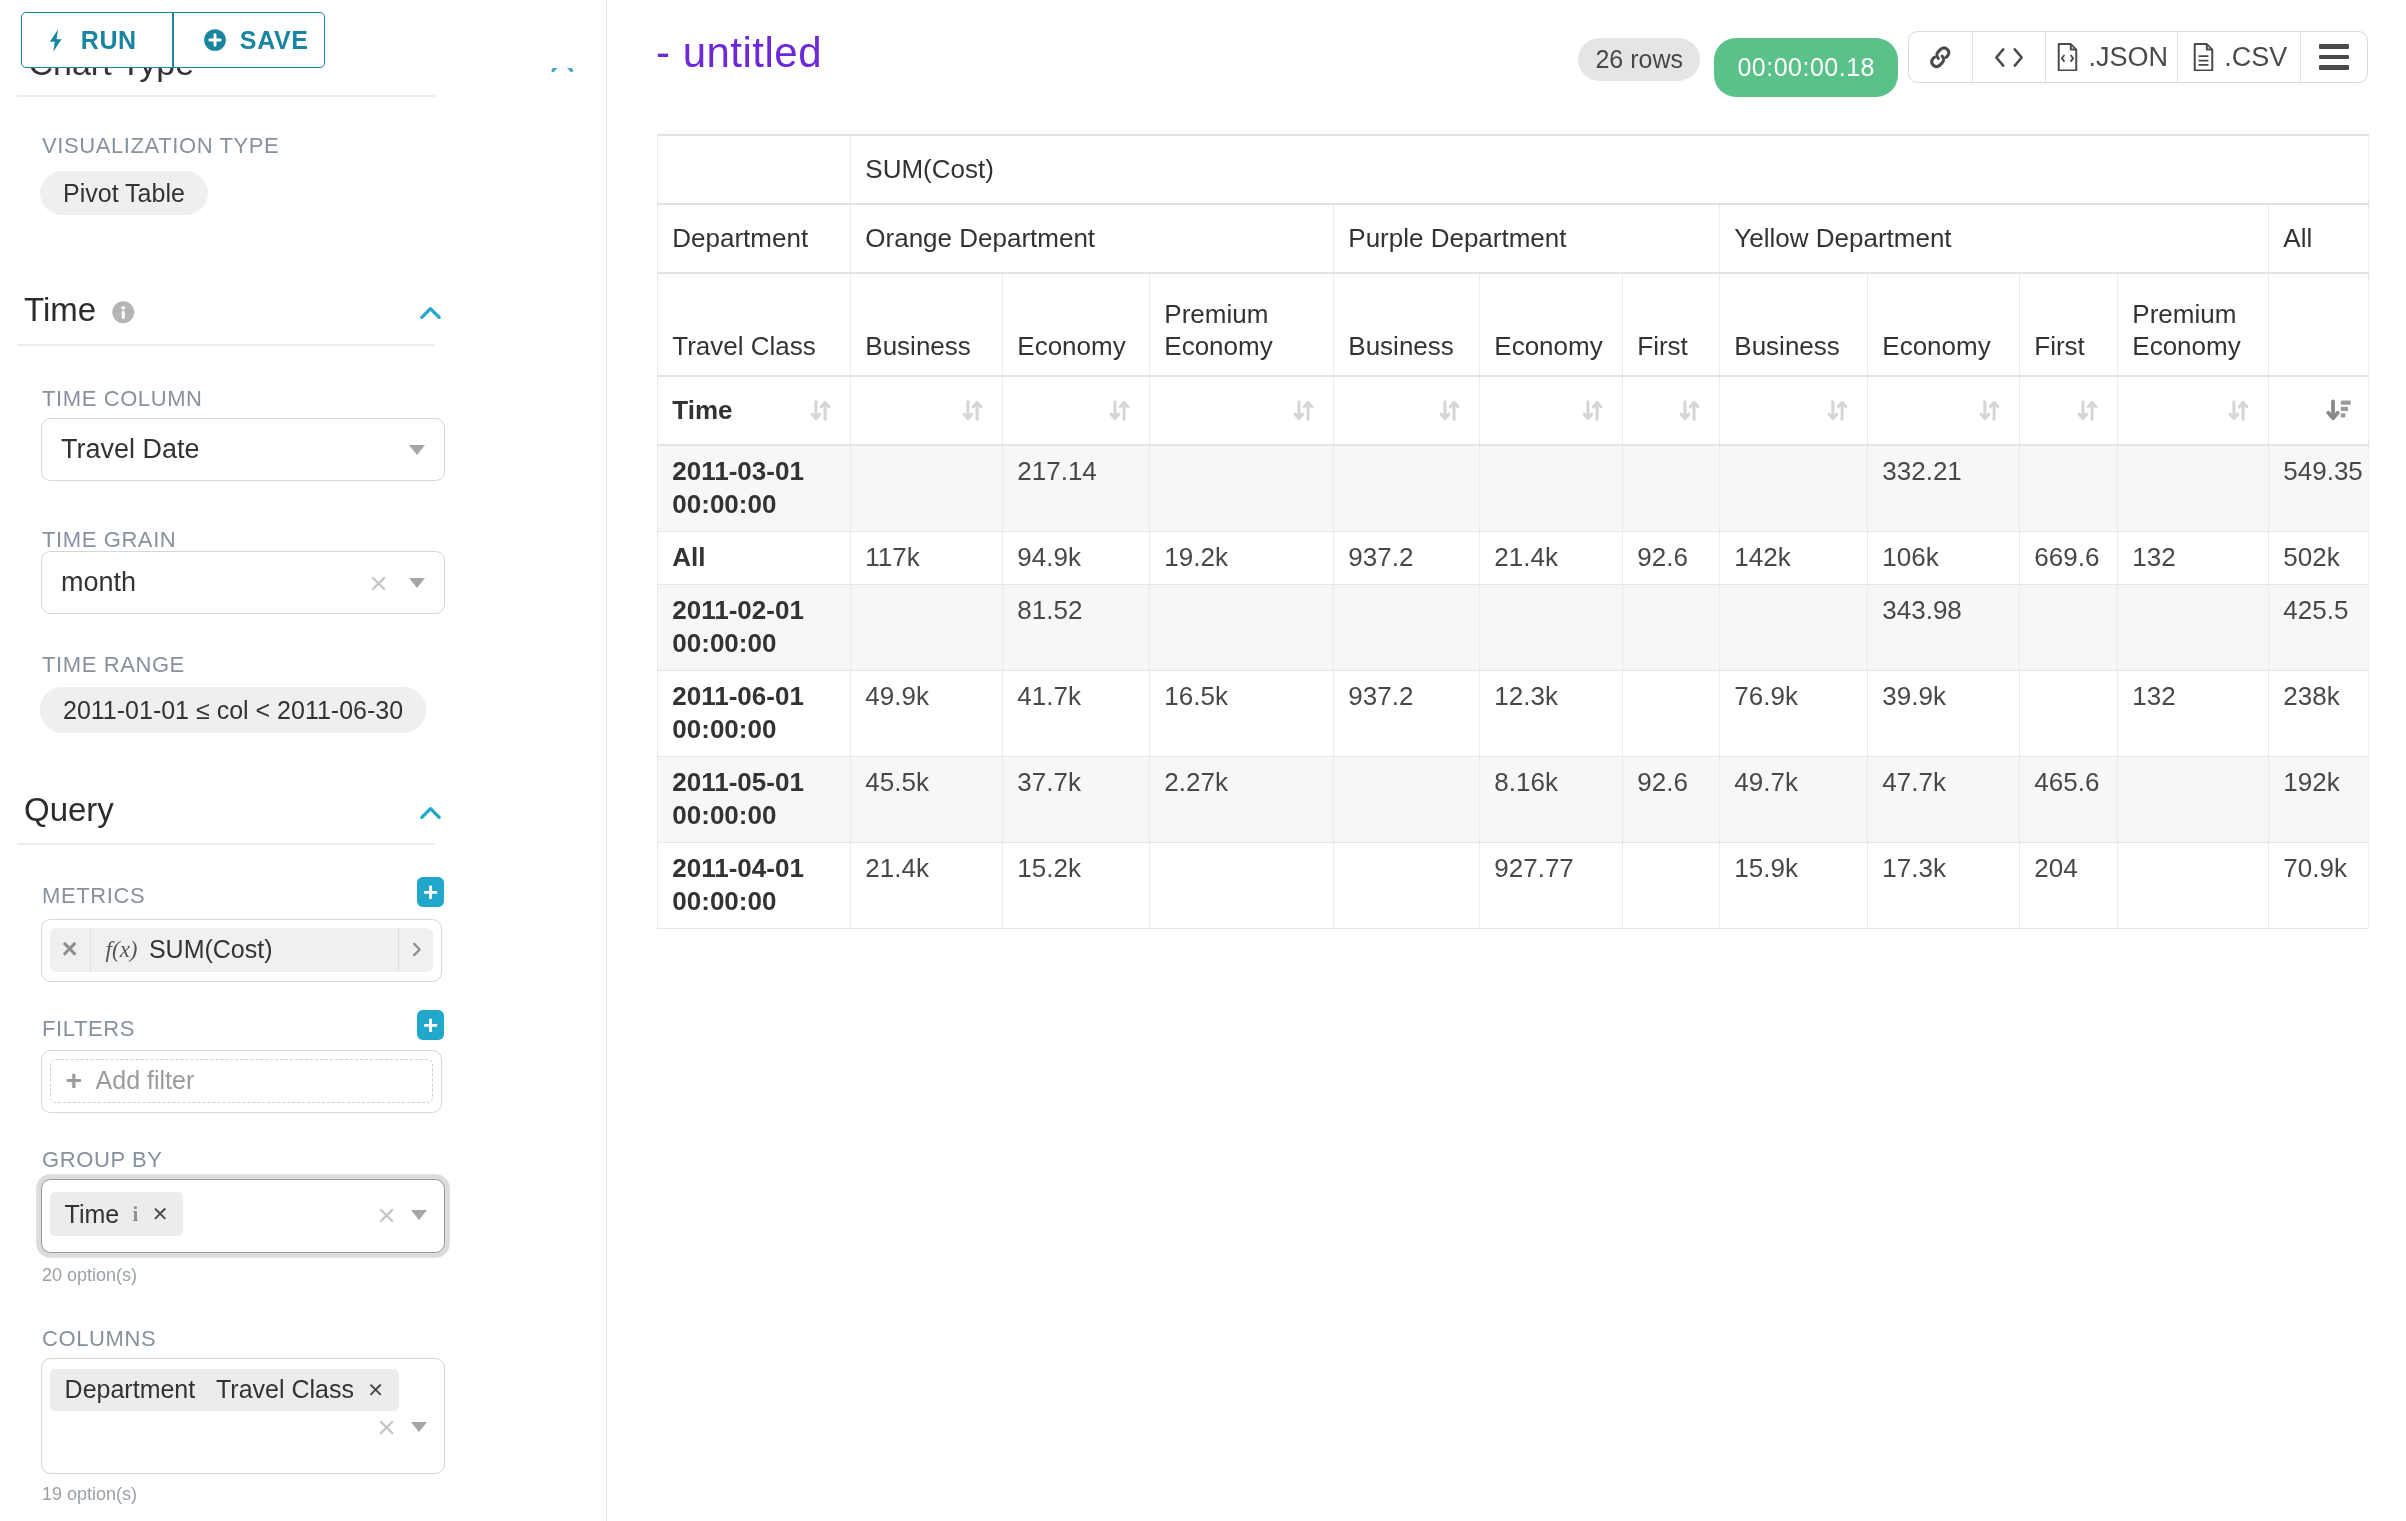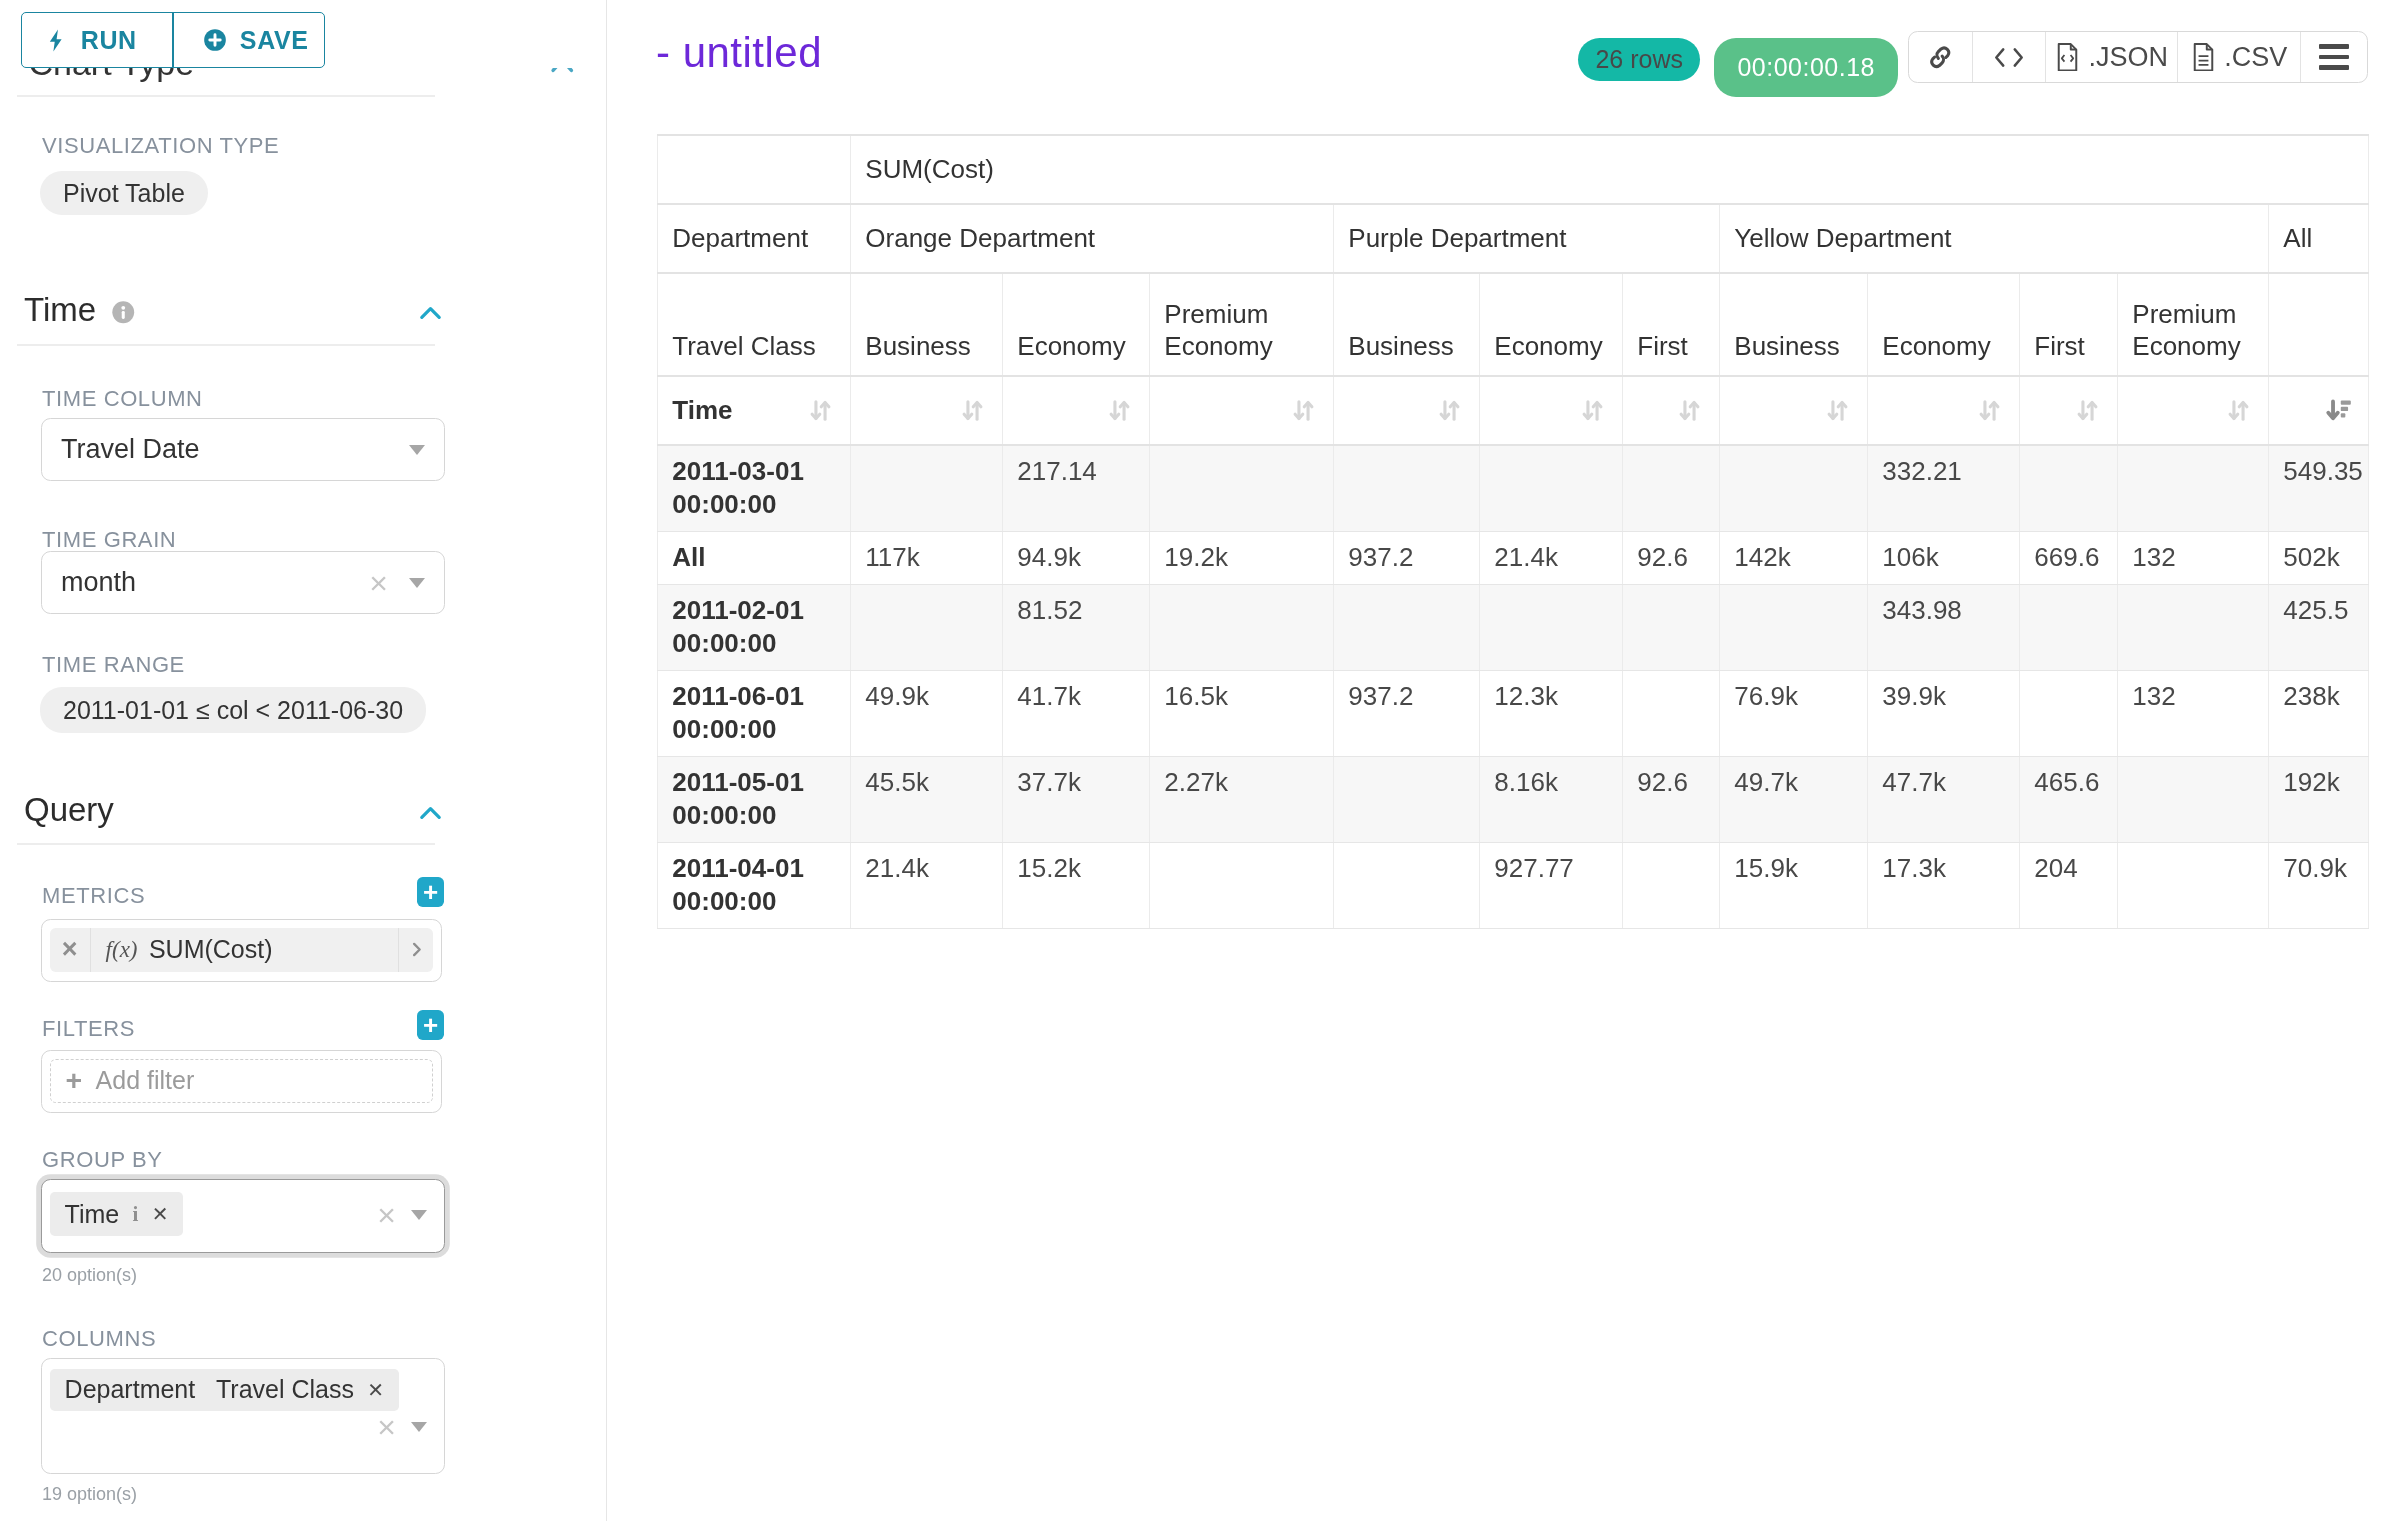--- a/index.html
+++ b/index.html
@@ -35,21 +35,21 @@
   .af-plus{font-size:28.5px;font-weight:600;line-height:1;}
   .focusbox{border:1.9px solid #9a9a9a;box-shadow:0 0 0 4.8px #dcdcdc;}
   .tag{background:#ececec;border-radius:4.8px;display:inline-flex;align-items:center;gap:13.3px;padding:0 15px;font-size:25px;color:#333;height:44px;}
   .tag .tx{font-weight:700;font-size:20px;color:#4a4a4a;}
   .tag .ti{font-weight:700;font-size:21px;color:#8f8f8f;font-family:"Liberation Serif","DejaVu Serif",serif;}
   .box-controls{position:absolute;right:17px;display:flex;align-items:center;gap:15px;}
   .opts{position:absolute;font-size:18px;color:#9aa0a6;}
   
   .title{position:absolute;left:656px;top:28.5px;font-size:42px;color:#6d28d9;letter-spacing:0.5px;}
   .pill{position:absolute;top:38px;height:43px;border-radius:22px;display:inline-flex;align-items:center;font-size:25px;}
-  .pill.rows{right:706px;background:#14b8a6;color:#484848;padding:0 17px;}
+  .pill.rows{right:706px;background:#e5e5e5;color:#484848;padding:0 17px;}
   .pill.timer{right:508px;background:#5ac189;color:#fff;padding:8px 23px;letter-spacing:0.5px;}
   .exports{position:absolute;right:38px;top:31px;height:52px;width:460px;box-sizing:border-box;border:1.9px solid #d9d9d9;border-radius:9.5px;background:#fff;display:flex;align-items:stretch;}
   .ex-seg{display:flex;align-items:center;justify-content:center;gap:8.6px;border-right:1.9px solid #e3e3e3;font-size:27px;color:#4a4a4a;cursor:pointer;}
   .ex-seg:last-child{border-right:none;}
   .ham{display:flex;flex-direction:column;gap:5.7px;}
   .ham i{display:block;width:30px;height:4.8px;background:#4a4a4a;border-radius:1px;}
   
   .pivot{position:absolute;left:657px;top:134px;width:1712px;table-layout:fixed;border-collapse:collapse;font-size:26px;color:#484848;background:#fff;border:1px solid #e3e3e3;border-top:2.9px solid #e3e3e3;}
   .pivot th,.pivot td{border-left:1px solid #ebebeb;border-right:1px solid #ebebeb;padding:9.5px 14.3px;text-align:left;font-weight:400;overflow:hidden;}
   .pivot thead th{background:#fff;border-bottom:2.9px solid #e3e3e3;vertical-align:middle;color:#333;}

